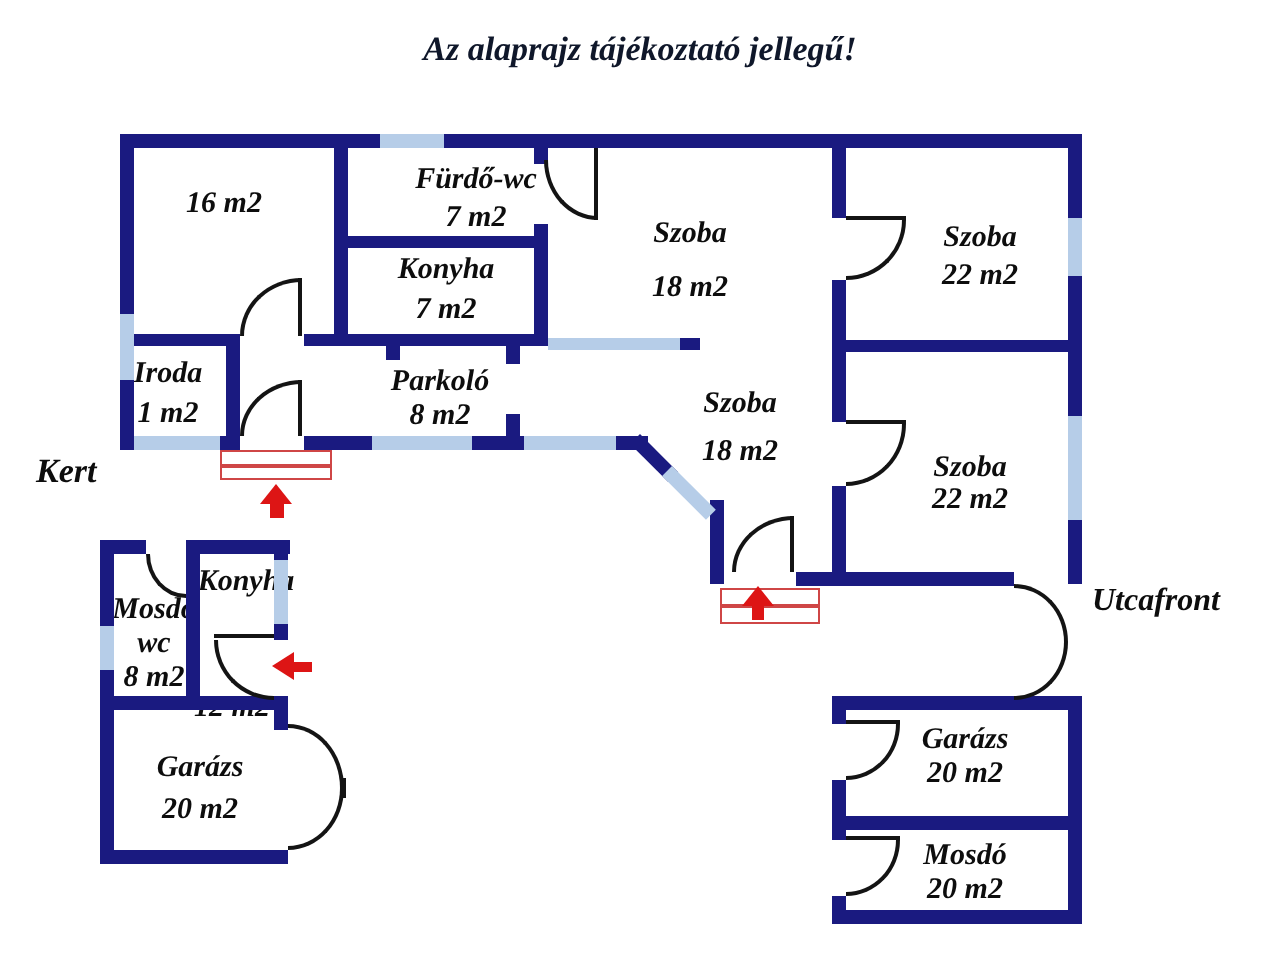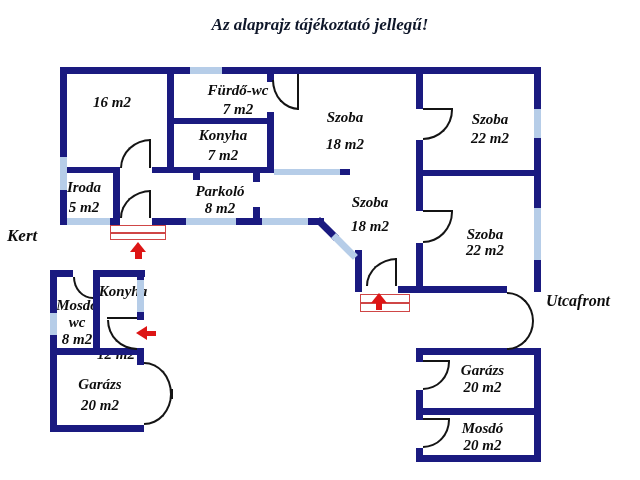--- a/index.html
+++ b/index.html
@@ -37,21 +37,21 @@
   <div class="lbl" style="left:295px;top:104px;width:100px;line-height:27px">
     <span>Szoba</span>
     <span>18 m2</span>
   </div>
   <div class="lbl" style="left:442px;top:110px;width:96px;line-height:19px">
     <span>Szoba</span>
     <span>22 m2</span>
   </div>
   <div class="lbl" style="left:48px;top:177px;width:72px;line-height:20px">
     <span>Iroda</span>
-    <span>5 m2</span>
+    <span>1 m2</span>
   </div>
   <div class="lbl" style="left:165px;top:183px;width:110px;line-height:17px">
     <span>Parkoló</span>
     <span>8 m2</span>
   </div>
   <div class="lbl" style="left:320px;top:190px;width:100px;line-height:24px">
     <span>Szoba</span>
     <span>18 m2</span>
   </div>
   <div class="lbl" style="left:437px;top:226px;width:96px;line-height:16px">
@@ -75,21 +75,21 @@
   </div>
   <div class="lbl" style="left:440px;top:362px;width:85px;line-height:17px">
     <span>Garázs</span>
     <span>20 m2</span>
   </div>
   <div class="lbl" style="left:440px;top:420px;width:85px;line-height:17px">
     <span>Mosdó</span>
     <span>20 m2</span>
   </div>
 
-  <div class="t-out" style="left:7px;top:226px;font-size:17px">Kert</div>
+  <div class="t-out" style="left:18px;top:226px;font-size:17px">Kert</div>
   <div class="t-out" style="left:540px;top:147px;font-size:15px;line-height:29px">
   </div>
   <div class="t-out" style="left:546px;top:292px;font-size:16px">Utcafront</div>
 
 <div style="position: absolute; left: 60px; top: 67px; width: 130px; height: 7px; background: rgb(26, 26, 128);"></div>
     <div style="position: absolute; left: 222px; top: 67px; width: 319px; height: 7px; background: rgb(26, 26, 128);"></div>
     <div style="position: absolute; left: 60px; top: 74px; width: 7px; height: 83px; background: rgb(26, 26, 128);"></div>
     <div style="position: absolute; left: 60px; top: 190px; width: 7px; height: 35px; background: rgb(26, 26, 128);"></div>
     <div style="position: absolute; left: 534px; top: 74px; width: 7px; height: 35px; background: rgb(26, 26, 128);"></div>
     <div style="position: absolute; left: 534px; top: 138px; width: 7px; height: 70px; background: rgb(26, 26, 128);"></div>

